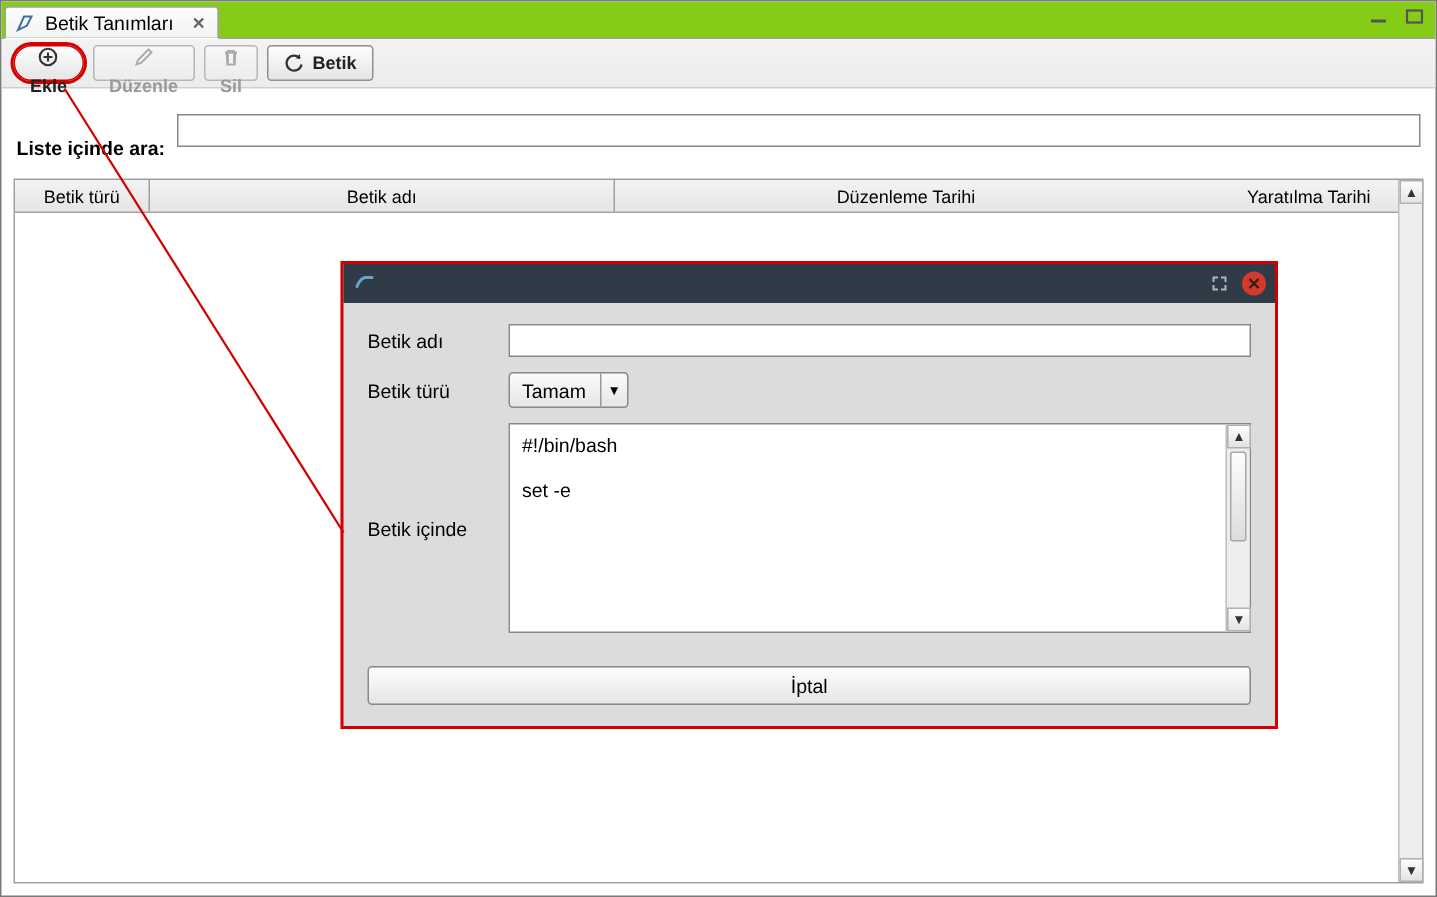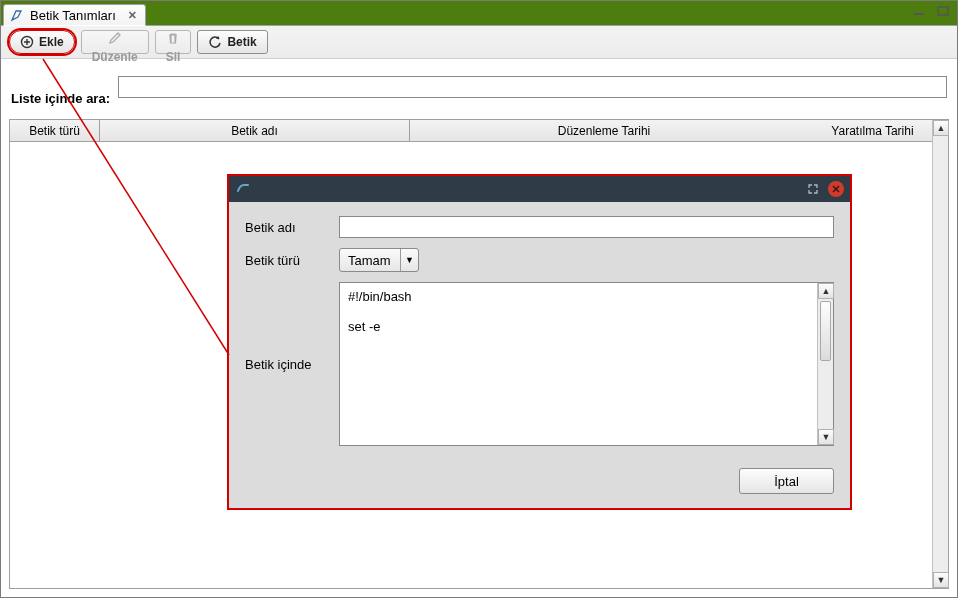--- a/index.html
+++ b/index.html
@@ -12,21 +12,21 @@
     color:#000;
     border:1px solid #7a7a7a;
     position:relative;
     overflow:hidden;
   }
 
   
   .tabstrip {
     height:25px;
     border-bottom:1px solid #a0a0a0;
-    background:#4d7c0f;
+    background:#84cc16;
     display:flex;
     align-items:flex-end;
     padding-left:2px;
     position:relative;
   }
   .tab {
     display:flex; align-items:center;
     height:22px;
     padding:0 8px 0 6px;
     border:1px solid #a0a0a0;
@@ -65,21 +65,21 @@
     cursor:pointer;
   }
   .btn.disabled {
     color:#9a9a9a;
     border-color:#b7b7b7;
     background:linear-gradient(#f7f7f7,#ececec);
     cursor:default;
     flex-direction:column;
   }
   .btn svg { display:block; }
-  .btn.highlighted { box-shadow:0 0 0 2px #d40000; border-color:#d40000; border-radius:12px; }
+  .btn.highlighted { box-shadow:0 0 0 2px #d40000; border-color:#d40000; border-radius:12px;flex-direction:column; }
 
   
   .searchrow {
     display:flex; align-items:center;
     padding:8px 10px;
     gap:8px;
   }
   .searchrow label { font-weight:bold;margin-top:24px; }
   .searchrow input {
     flex:1; height:22px; border:1px solid #888; padding:0 4px;
@@ -166,34 +166,34 @@
     padding:0 0 0 8px;
     width:80px;
     font-size:13px;
   }
   .select .caret{
     width:18px;height:100%; border-left:1px solid #999;
     display:flex;align-items:center;justify-content:center;margin-left:auto;
     font-size:9px;
   }
   .textarea-wrap{
-    flex:1; display:flex; border:1px solid #888; background:#fff; height:164px;
+    flex:1; display:flex; border:1px solid #888; background:#fff; height:140px;
   }
   .textarea-wrap .ta{
     flex:1; padding:6px 8px; font-size:13px; white-space:pre; overflow:hidden;
   }
   .textarea-wrap .tasc{
     width:16px; background:#ededed; border-left:1px solid #c0c0c0; position:relative;
   }
   .textarea-wrap .tasc .arrow{position:absolute;left:0;width:16px;height:16px;background:linear-gradient(#fdfdfd,#e3e3e3);border:1px solid #b0b0b0;display:flex;align-items:center;justify-content:center;font-size:9px;color:#333;}
   .textarea-wrap .tasc .arrow.up{top:0}
   .textarea-wrap .tasc .arrow.down{bottom:0}
   .textarea-wrap .tasc .thumb{position:absolute;left:2px;right:2px;top:18px;height:60px;background:linear-gradient(#fdfdfd,#dcdcdc);border:1px solid #a8a8a8;border-radius:2px;}
 
-  .modal-buttons{ display:flex; justify-content:flex-end; gap:16px; margin-top:22px; }
+  .modal-buttons{ display:flex; justify-content:flex-end; gap:16px; margin-top:22px;flex-direction:column; }
   .mbtn{
     min-width:95px; height:26px;
     border:1px solid #8a8a8a; border-radius:3px;
     background:linear-gradient(#fdfdfd,#e5e5e5);
     font-size:13px;
     display:flex;align-items:center;justify-content:center;
     cursor:pointer;
   }
 </style>
 </head>

